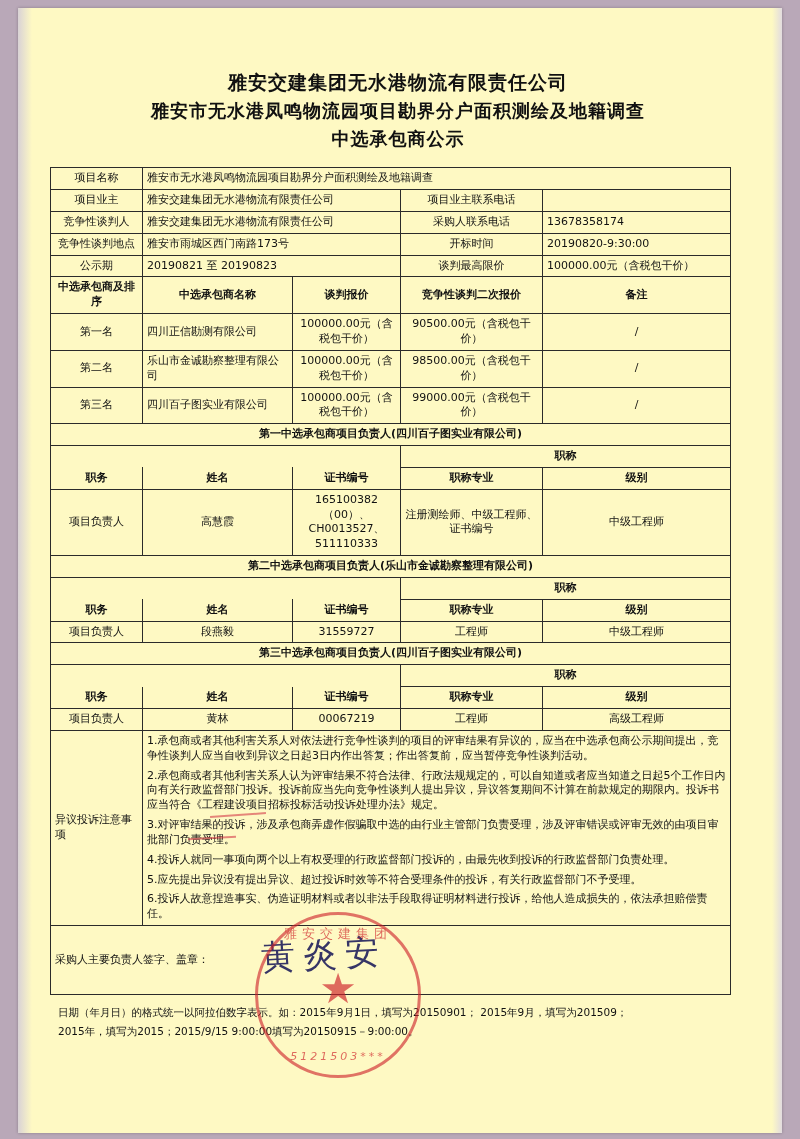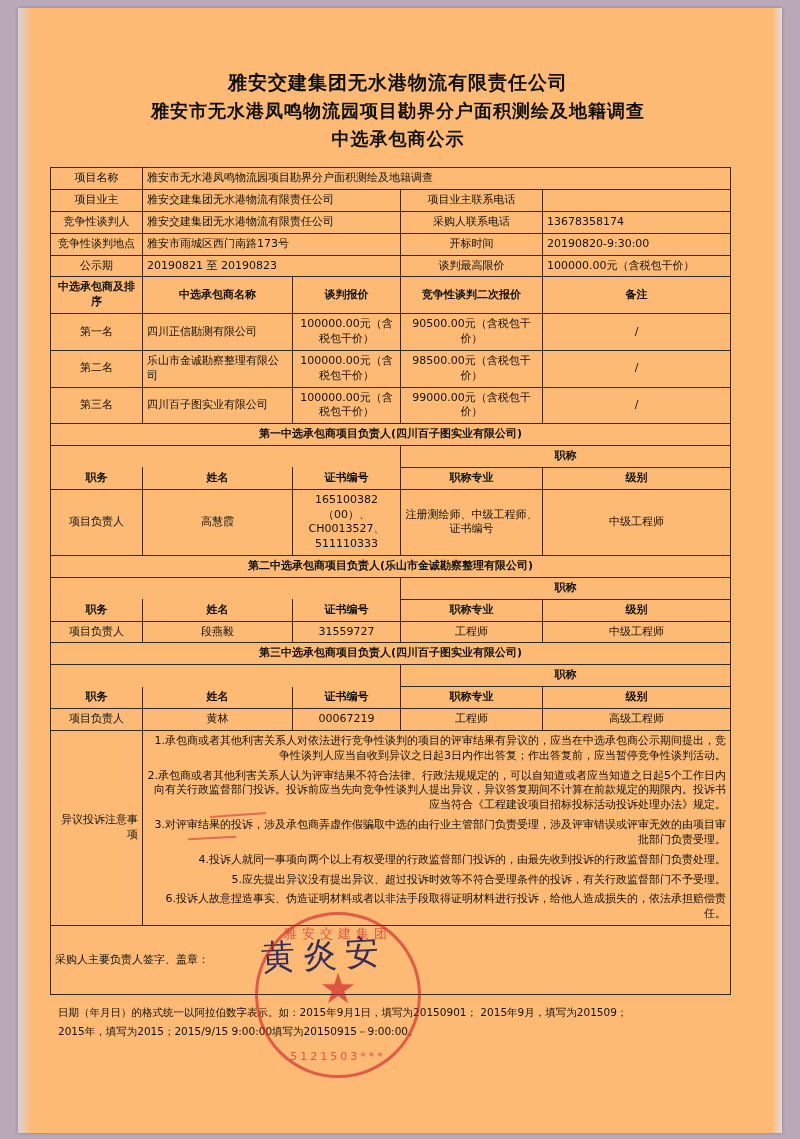--- a/index.html
+++ b/index.html
@@ -13,21 +13,21 @@
     font-family: "DejaVu Sans", "Liberation Sans", sans-serif;
     overflow: hidden;
   }
   
   #paper {
     position: absolute;
     left: 18px;
     top: 8px;
     width: 764px;
     height: 1125px;
-    background: #fdba74;
+    background: #fef9c3;
     box-shadow: 0 0 3px rgba(0,0,0,0.25);
   }
   
   #paper:before {
     content: "";
     position: absolute;
     left: 0; top: 0; bottom: 0;
     width: 14px;
     background: linear-gradient(to right, #d9d2d6, rgba(253,253,251,0));
     pointer-events: none;
@@ -79,21 +79,21 @@
   .sec-title {
     text-align: center;
     font-weight: bold;
     font-size: 11.5px;
     padding: 4px 0;
   }
   .hdr { text-align: center; font-weight: bold; }
   .notes td {
     font-size: 10.5px;
     line-height: 1.5;
-    text-align: right;
+    text-align: left;
     padding: 4px 6px;
   }
   .notes p {
     margin: 0 0 5px 0;
   }
   .notes p:last-child { margin-bottom: 0; }
   .sign-cell {
     height: 62px;
     vertical-align: top;
     position: relative;
@@ -137,20 +137,21 @@
     color: rgba(206,32,40,0.8);
   }
   .stamp .arc-bottom {
     position: absolute;
     width: 100%;
     text-align: center;
     bottom: 10px;
     font-size: 11px;
     letter-spacing: 3px;
     color: rgba(206,32,40,0.8);
+    font-style: italic;
   }
   .signature {
     position: absolute;
     left: 210px;
     top: 6px;
     font-size: 34px;
     color: #1b1b5a;
     font-family: "DejaVu Serif", serif;
     letter-spacing: 8px;
     opacity: 0.88;

